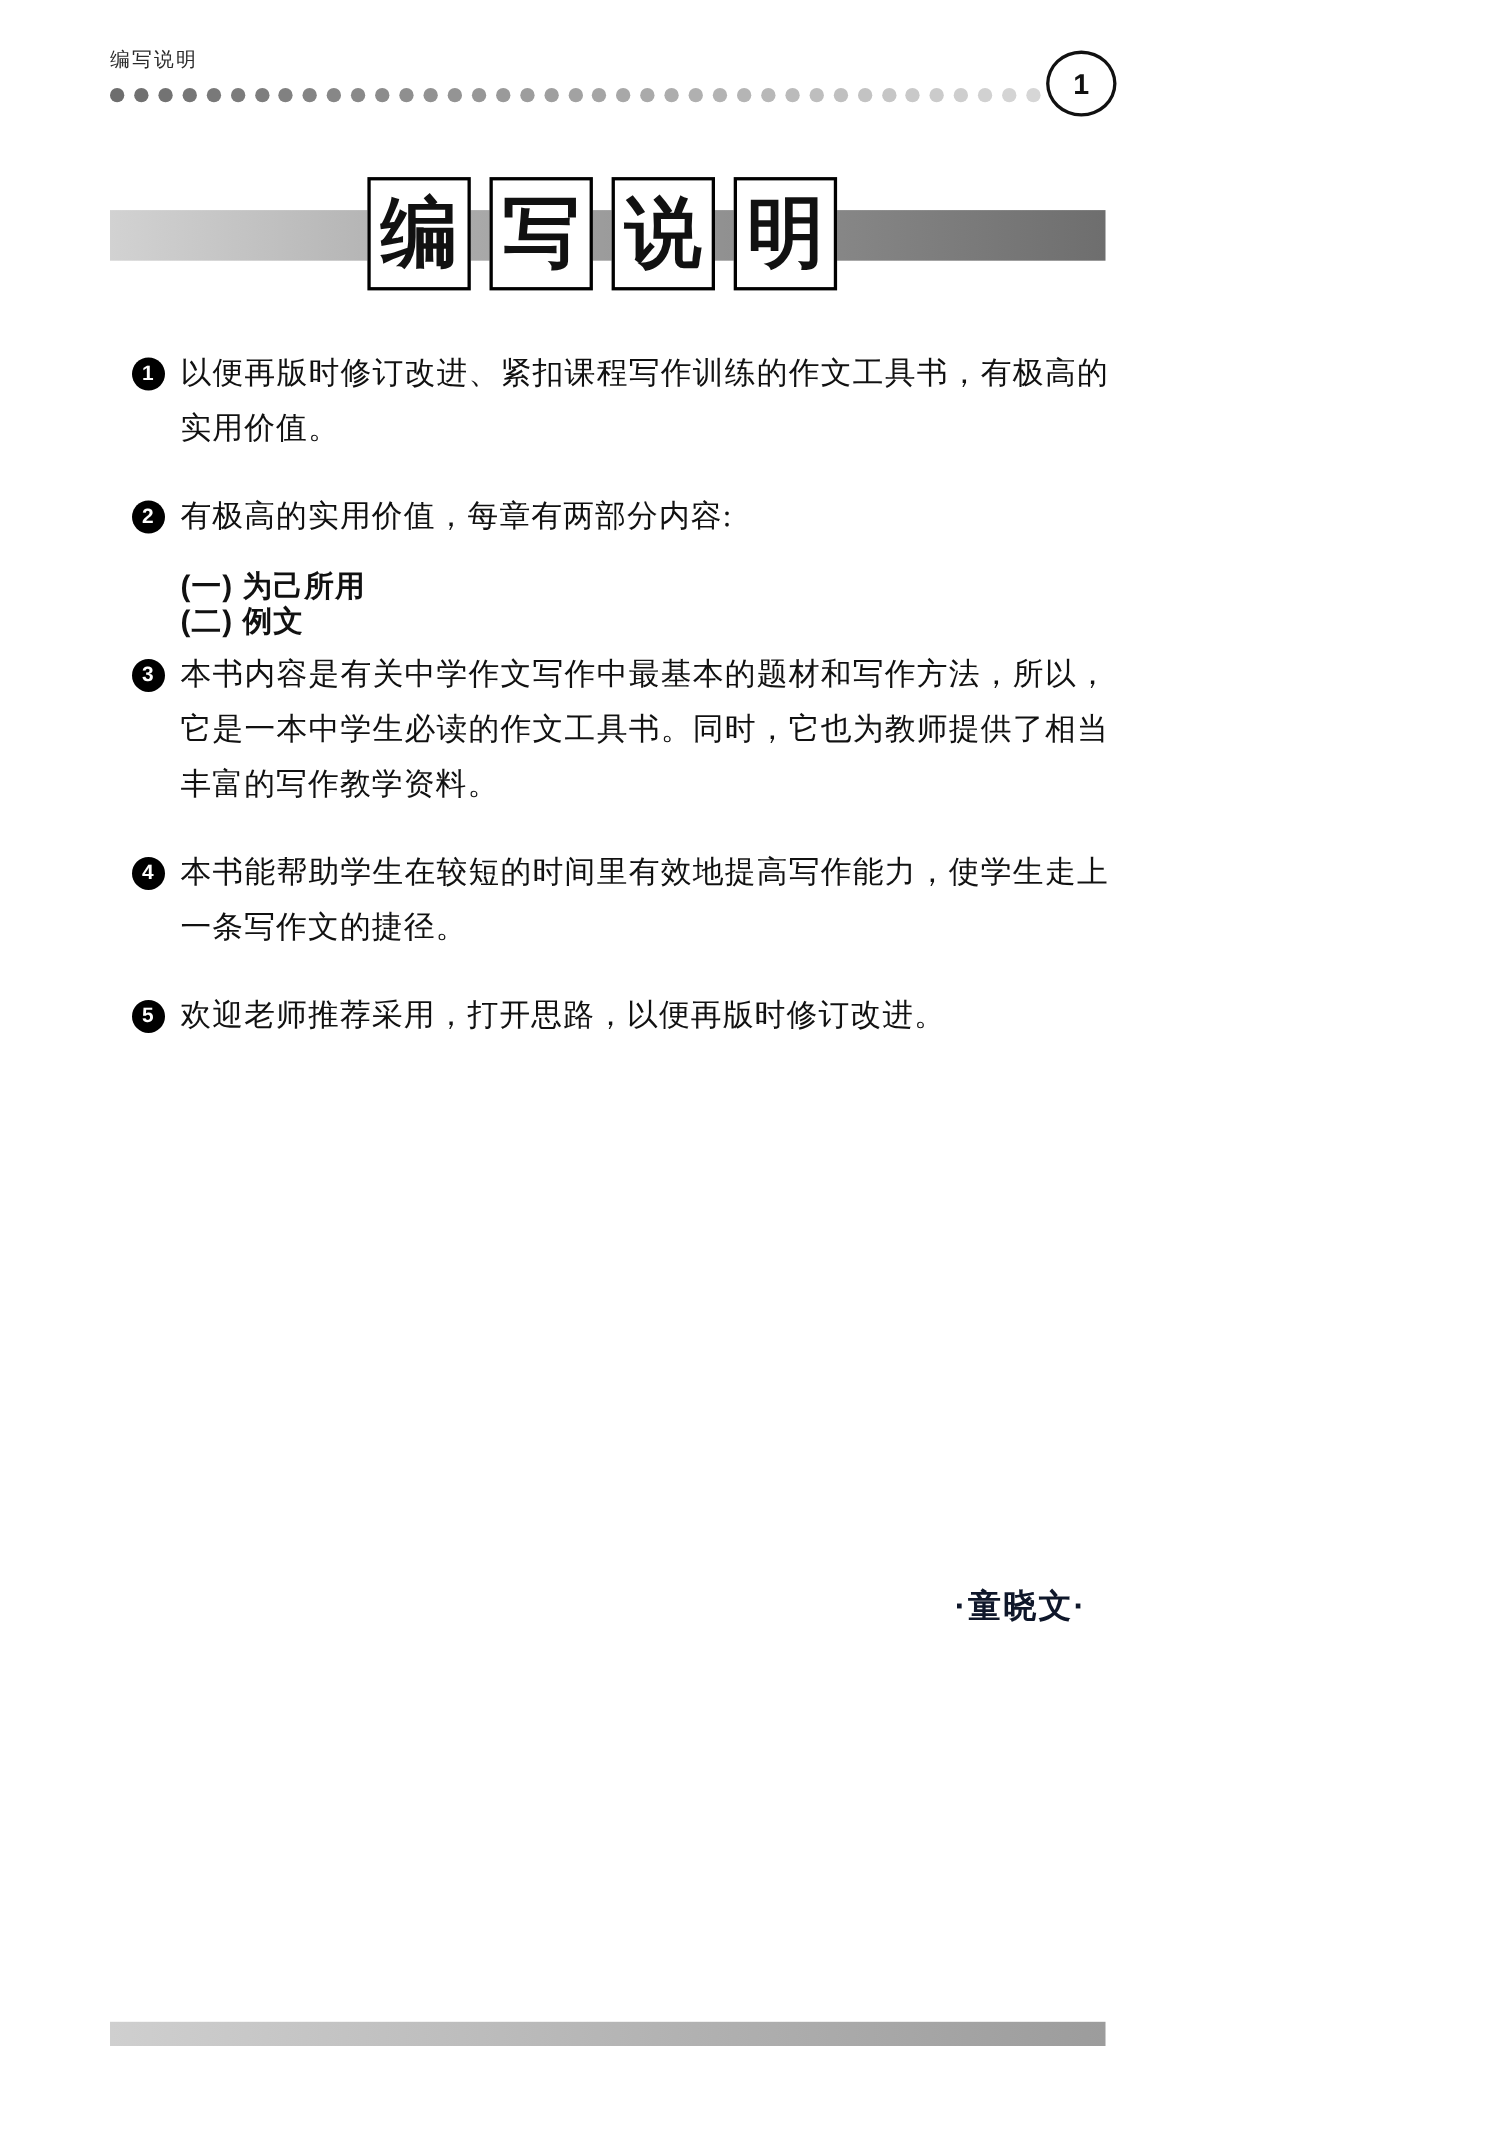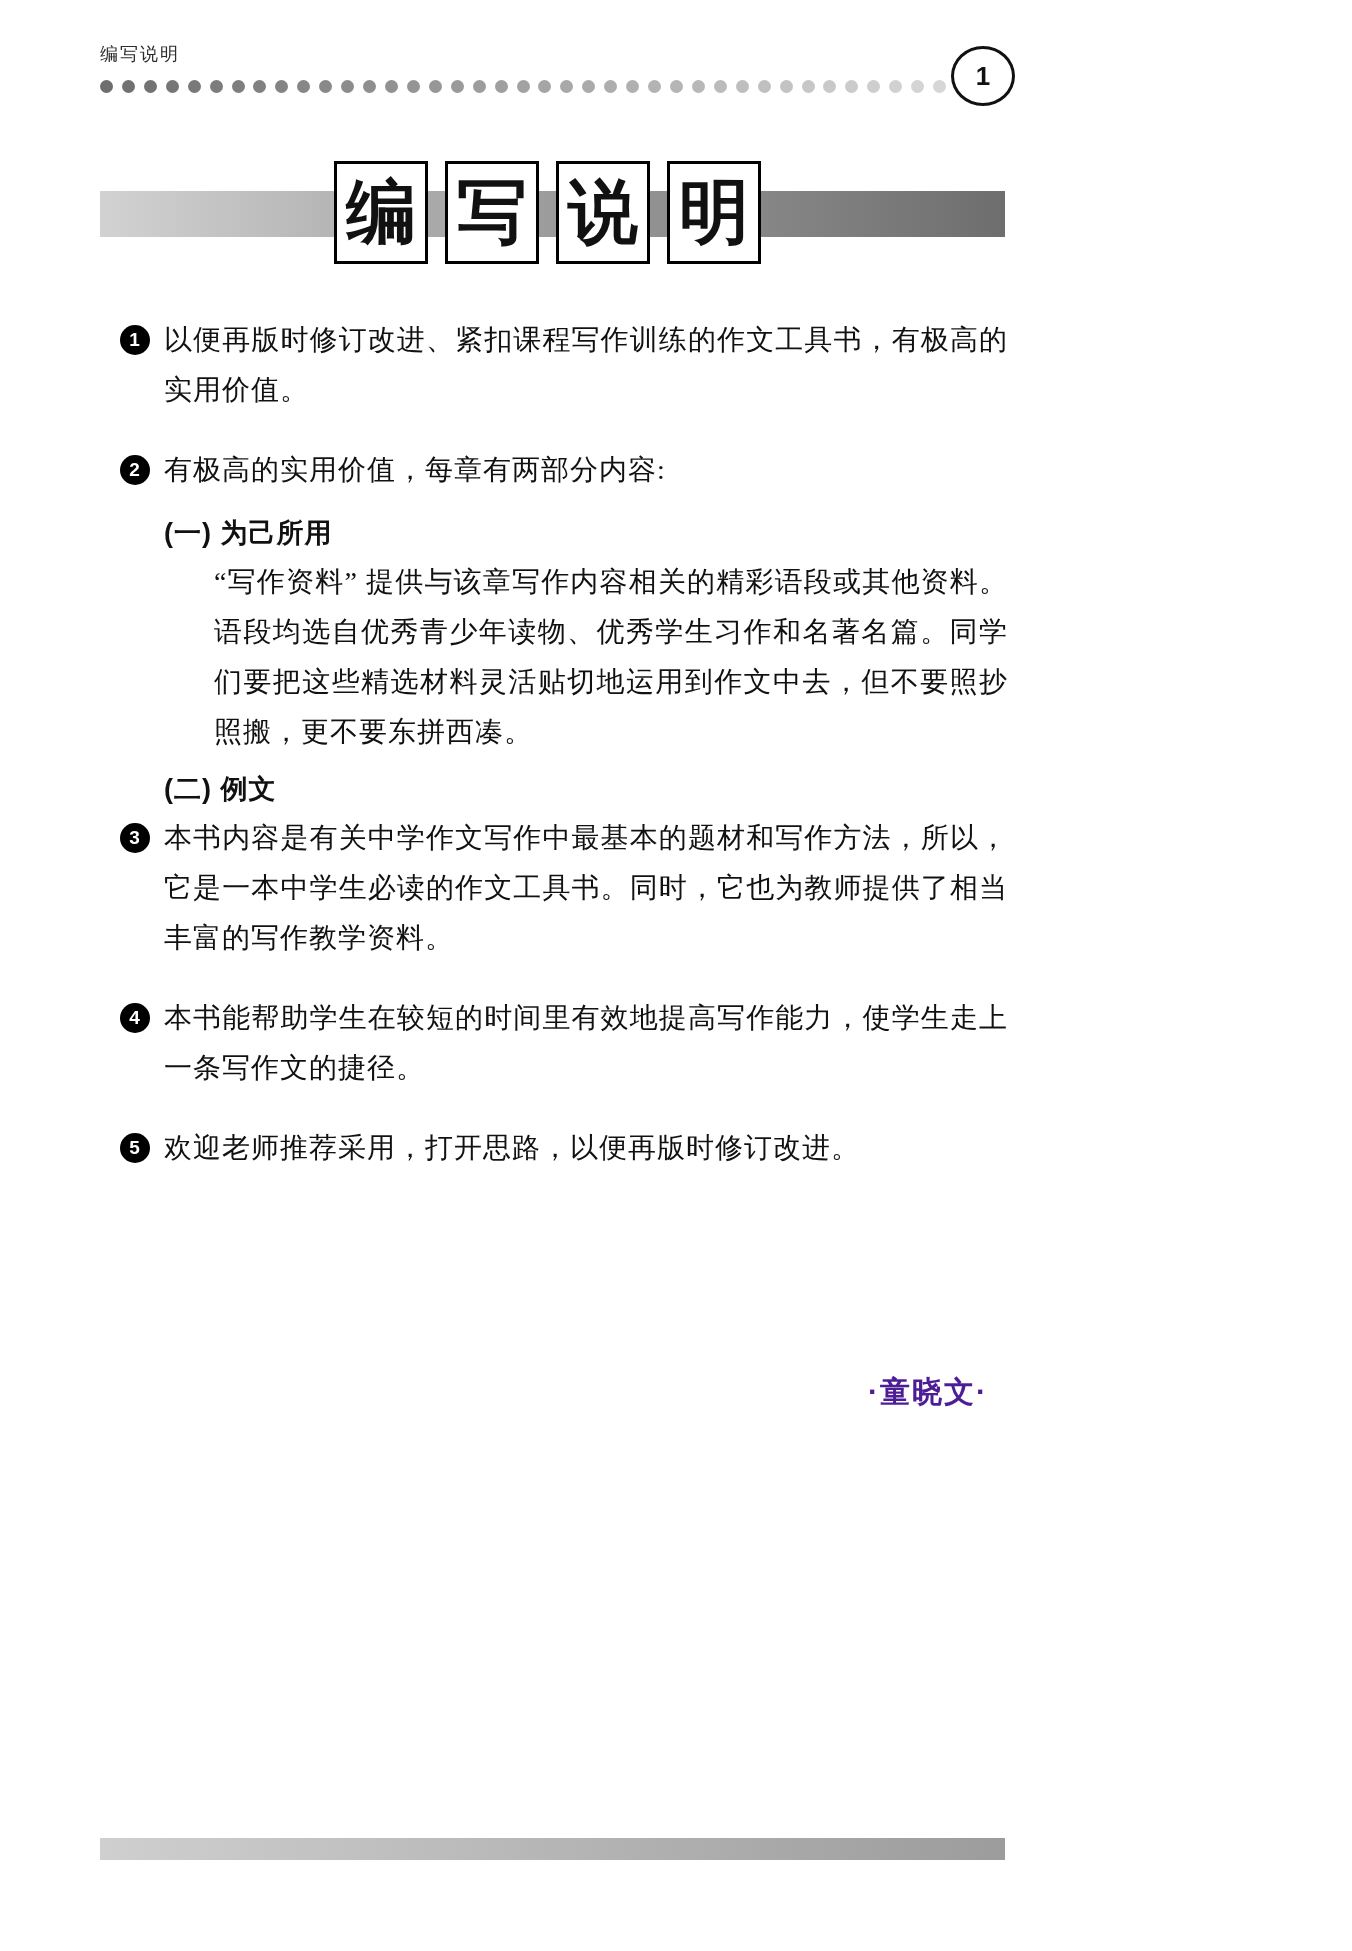--- a/index.html
+++ b/index.html
@@ -110,28 +110,28 @@
     font-family: "Liberation Sans", sans-serif;
     font-weight: bold;
     font-size: 27px;
     line-height: 44px;
     letter-spacing: 1px;
   }
   .subpara { padding-left: 114px; margin: 0 0 24px 0; }
   .signature {
     position: absolute;
     left: 100px;
-    top: 1372px;
+    top: 1440px;
     width: 888px;
     text-align: right;
     font-family: "Liberation Sans", sans-serif;
     font-weight: 600;
     font-size: 30px;
     letter-spacing: 2px;
-    color: #4c1d95;
+    color: #0f172a;
   }
   .footer-bar {
     position: absolute;
     left: 100px;
     top: 1838px;
     width: 905px;
     height: 22px;
   }
 </style>
 </head>
@@ -210,21 +210,20 @@
   <div class="body-content">
       <div class="item">
         <span class="badge">1</span>
         <div class="item-text">以便再版时修订改进、紧扣课程写作训练的作文工具书，有极高的实用价值。</div>
       </div>
       <div class="item">
         <span class="badge">2</span>
         <div class="item-text">有极高的实用价值，每章有两部分内容:</div>
       </div>
       <div class="subhead"><span>(一) </span><span>为己所用</span></div>
-      <div class="subpara">“写作资料” 提供与该章写作内容相关的精彩语段或其他资料。语段均选自优秀青少年读物、优秀学生习作和名著名篇。同学们要把这些精选材料灵活贴切地运用到作文中去，但不要照抄照搬，更不要东拼西凑。</div>
       <div class="subhead"><span>(二) </span><span>例文</span></div>
       <div class="item">
         <span class="badge">3</span>
         <div class="item-text">本书内容是有关中学作文写作中最基本的题材和写作方法，所以，它是一本中学生必读的作文工具书。同时，它也为教师提供了相当丰富的写作教学资料。</div>
       </div>
       <div class="item">
         <span class="badge">4</span>
         <div class="item-text">本书能帮助学生在较短的时间里有效地提高写作能力，使学生走上一条写作文的捷径。</div>
       </div>
       <div class="item">

